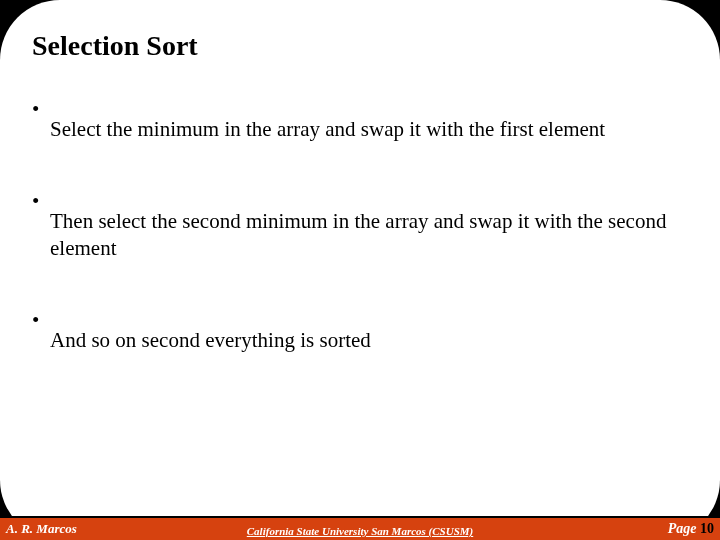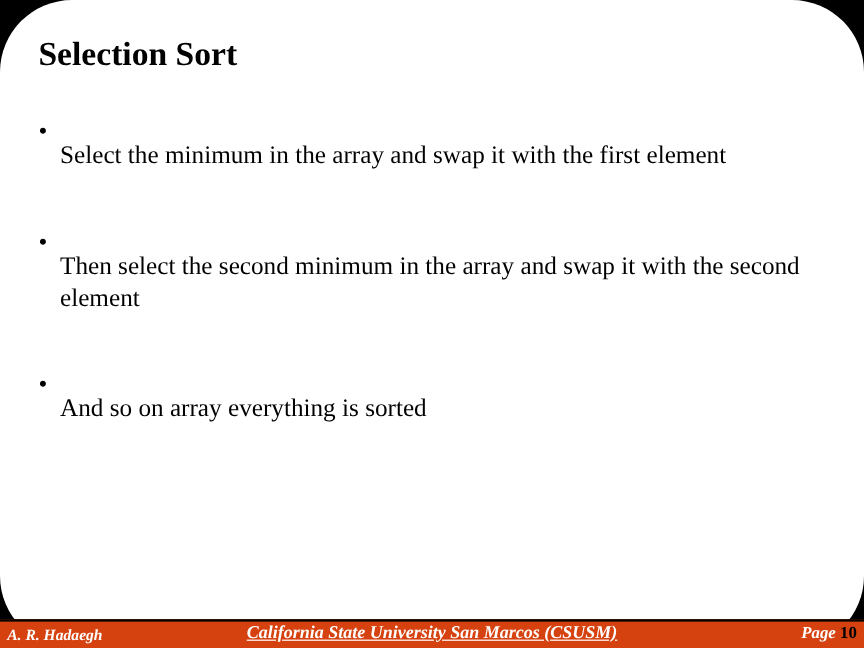--- a/index.html
+++ b/index.html
@@ -78,21 +78,21 @@
   }
   .footer .institution {
     position: absolute;
     left: 0;
     right: 0;
     bottom: 3px;
     text-align: center;
     color: #fff;
     font-weight: bold;
     font-style: italic;
-    font-size: 15px;
+    font-size: 11px;
     text-decoration: underline;
   }
   .footer .page-wrap {
     position: absolute;
     right: 6px;
     bottom: 3px;
     font-weight: bold;
     font-style: italic;
     font-size: 14px;
   }
@@ -118,25 +118,25 @@
       <div class="txt">Select the minimum in the array and swap it with the first element</div>
     </div>
 
     <div class="bullet">
       <div class="dot">•</div>
       <div class="txt">Then select the second minimum in the array and swap it with the second element</div>
     </div>
 
     <div class="bullet">
       <div class="dot">•</div>
-      <div class="txt">And so on array everything is sorted</div>
+      <div class="txt">And so on second everything is sorted</div>
     </div>
 
   </div>
 </div>
 
 <div class="footer">
-  <span class="author">A. R. Hadaegh</span>
+  <span class="author">A. R. Marcos</span>
   <span class="institution">California State University San Marcos (CSUSM)</span>
   <span class="page-wrap">
     <span class="page-label">Page </span><span class="page-number">10</span>
   </span>
 </div>
 
 </body></html>

